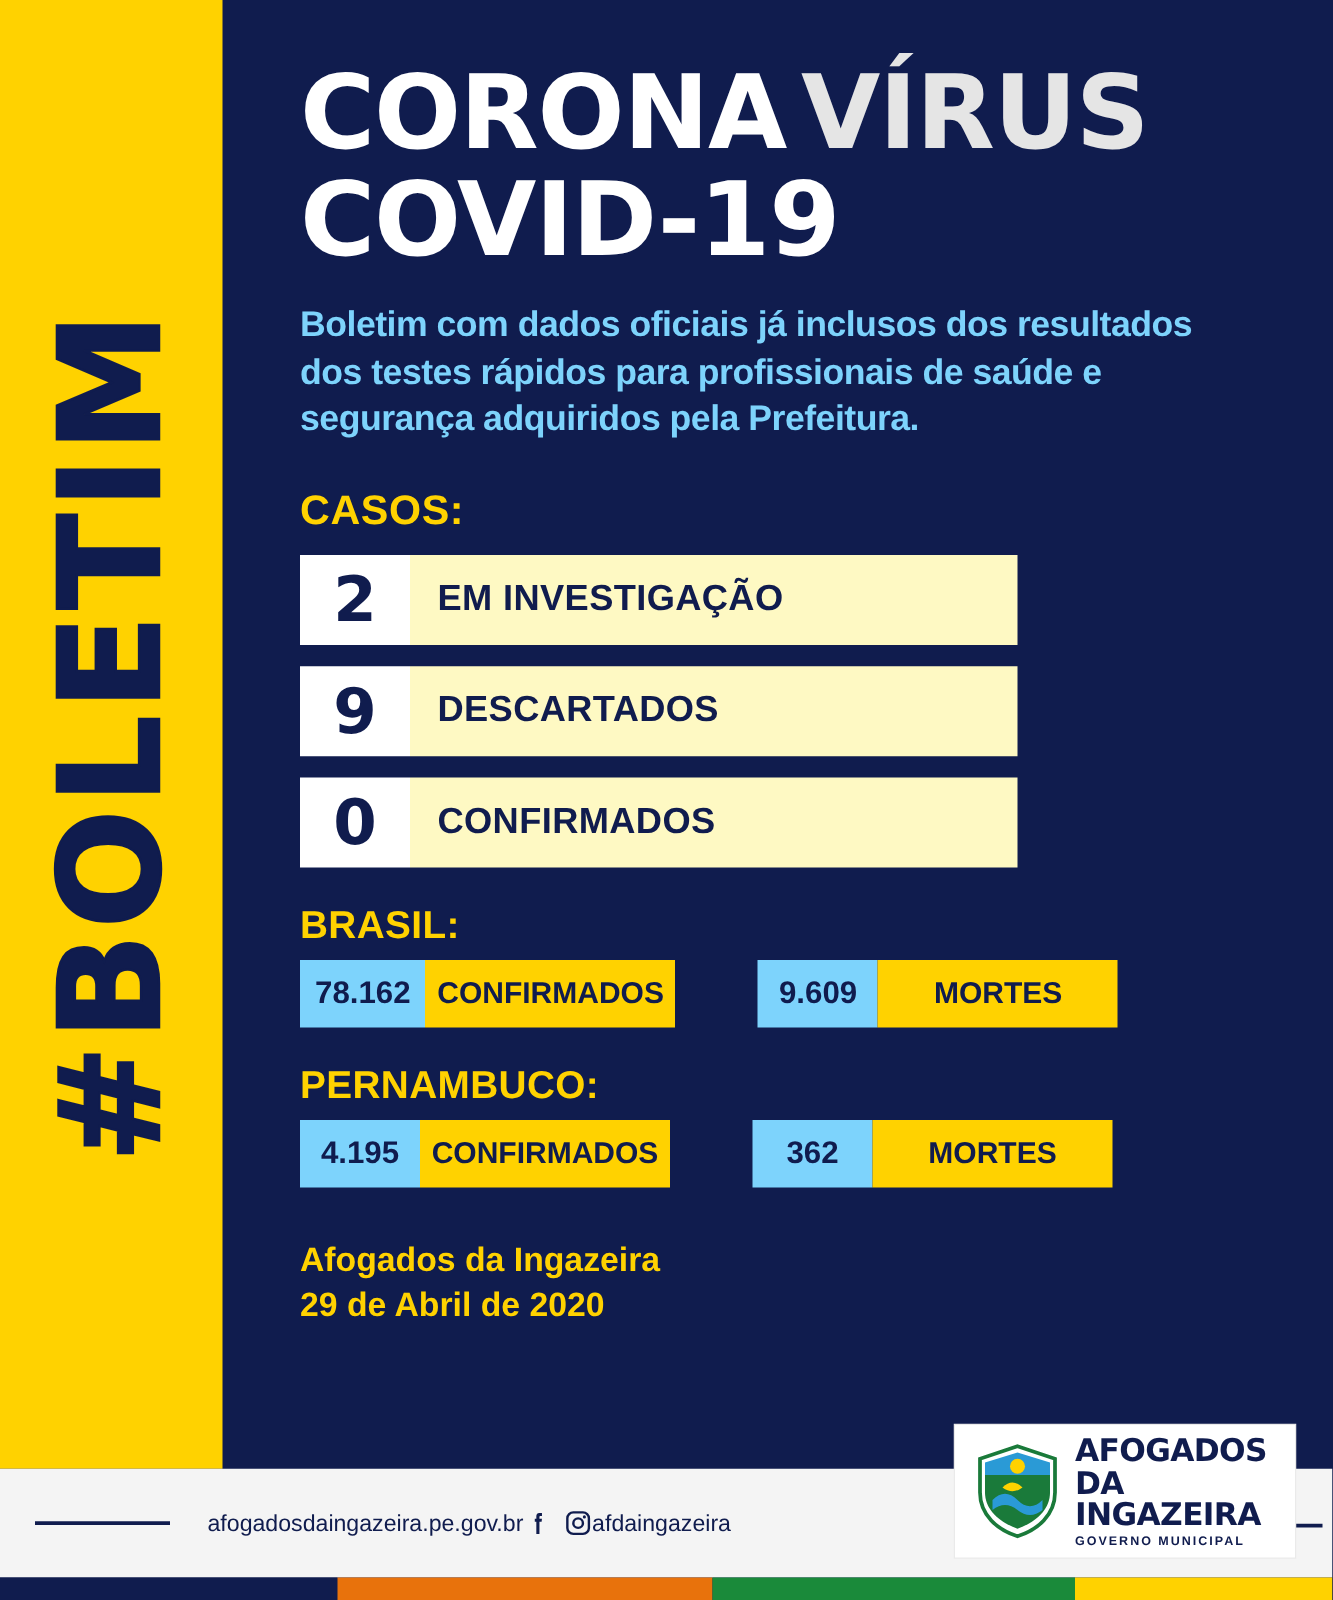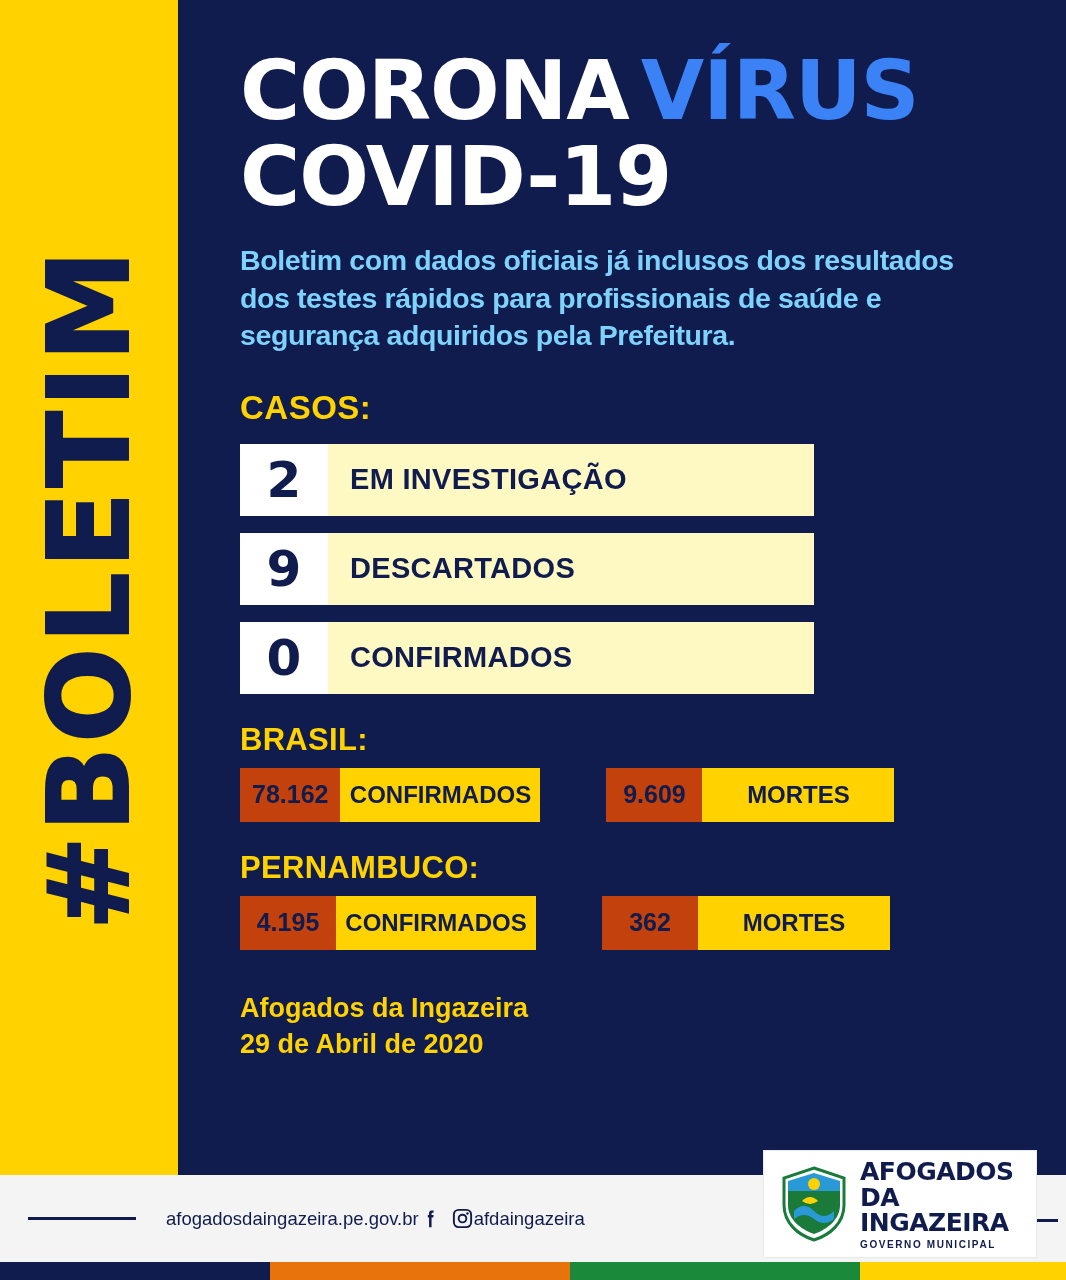--- a/index.html
+++ b/index.html
@@ -52,21 +52,21 @@
 
   .title-line {
     font-family: "DejaVu Sans", sans-serif;
     font-weight: 900;
     font-size: 82px;
     line-height: 0.95;
     letter-spacing: -1px;
     color: #ffffff;
     text-transform: uppercase;
   }
-  .title-line .accent { color: #3b82f6; margin-left: 12px; }
+  .title-line .accent { color: #e5e5e5; margin-left: 12px; }
   .title-line-2 {
     font-family: "DejaVu Sans", sans-serif;
     font-weight: 900;
     font-size: 82px;
     line-height: 1.0;
     letter-spacing: -1px;
     color: #ffffff;
     margin-top: 6px;
     text-transform: uppercase;
   }
@@ -138,21 +138,21 @@
     margin-top: 10px;
     height: 54px;
   }
   .stat {
     display: flex;
     align-items: stretch;
   }
   .stat-num {
     min-width: 96px;
     padding: 0 12px;
-    background: #c2410c;
+    background: #7dd3fc;
     color: #101c4e;
     font-family: "Liberation Sans", sans-serif;
     font-weight: bold;
     font-size: 25px;
     display: flex;
     align-items: center;
     justify-content: center;
   }
   .stat-label {
     background: #ffd200;
@@ -221,21 +221,21 @@
   .handle {
     color: #101c4e;
     font-family: "Liberation Sans", sans-serif;
     font-size: 18.5px;
   }
 
   
   .logo-card {
     position: absolute;
     right: 30px;
-    bottom: 23px;
+    bottom: 34px;
     width: 272px;
     height: 106px;
     background: #ffffff;
     display: flex;
     align-items: center;
     gap: 10px;
     padding: 8px 14px;
     box-shadow: 0 0 0 1px #eaeaea;
   }
   .crest { width: 72px; height: 78px; flex: none; }

